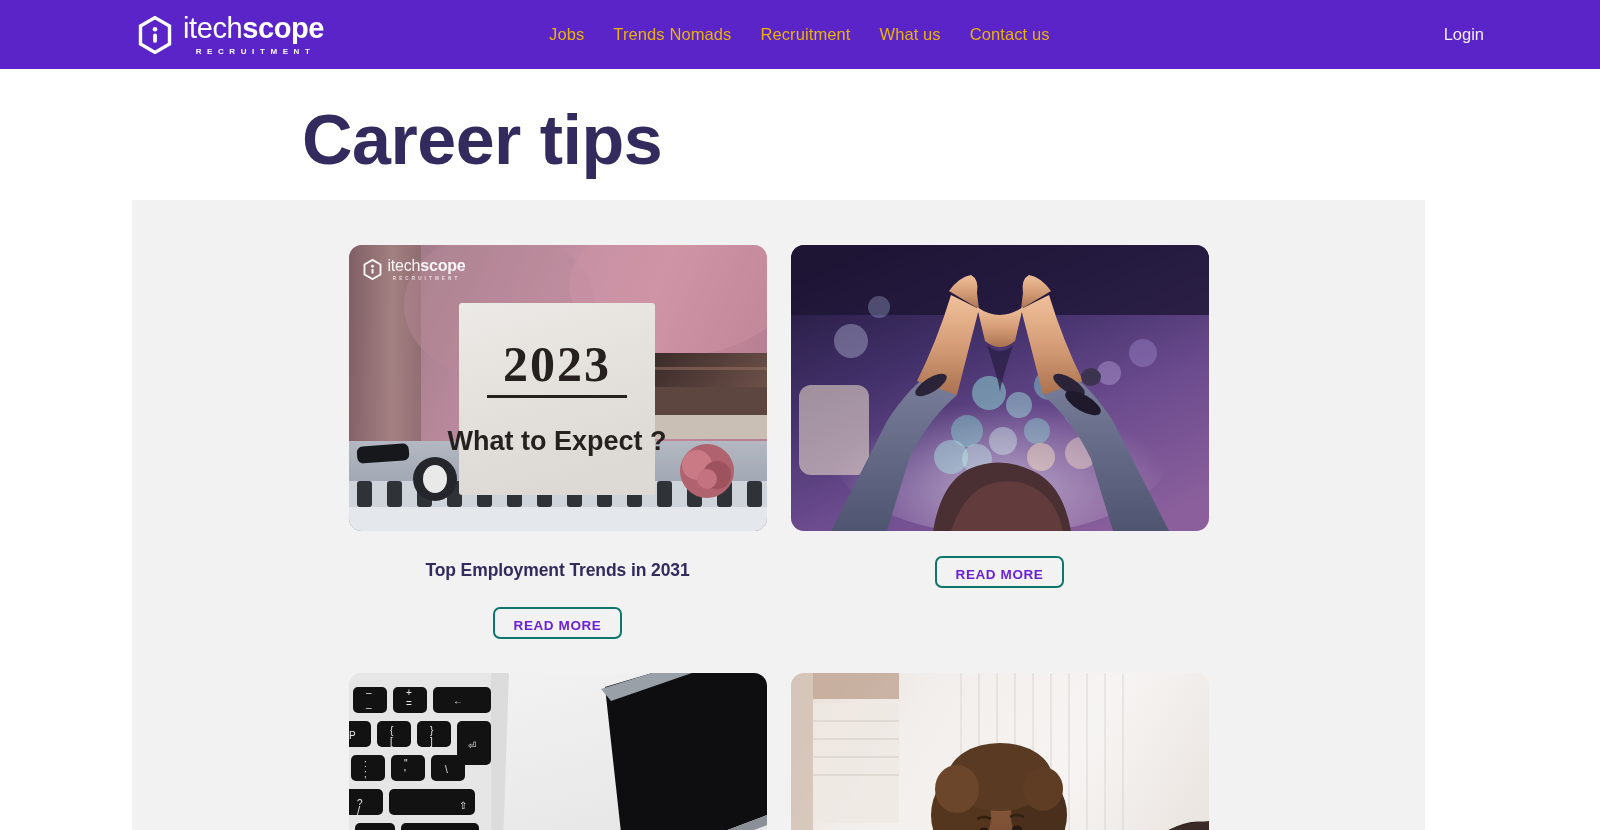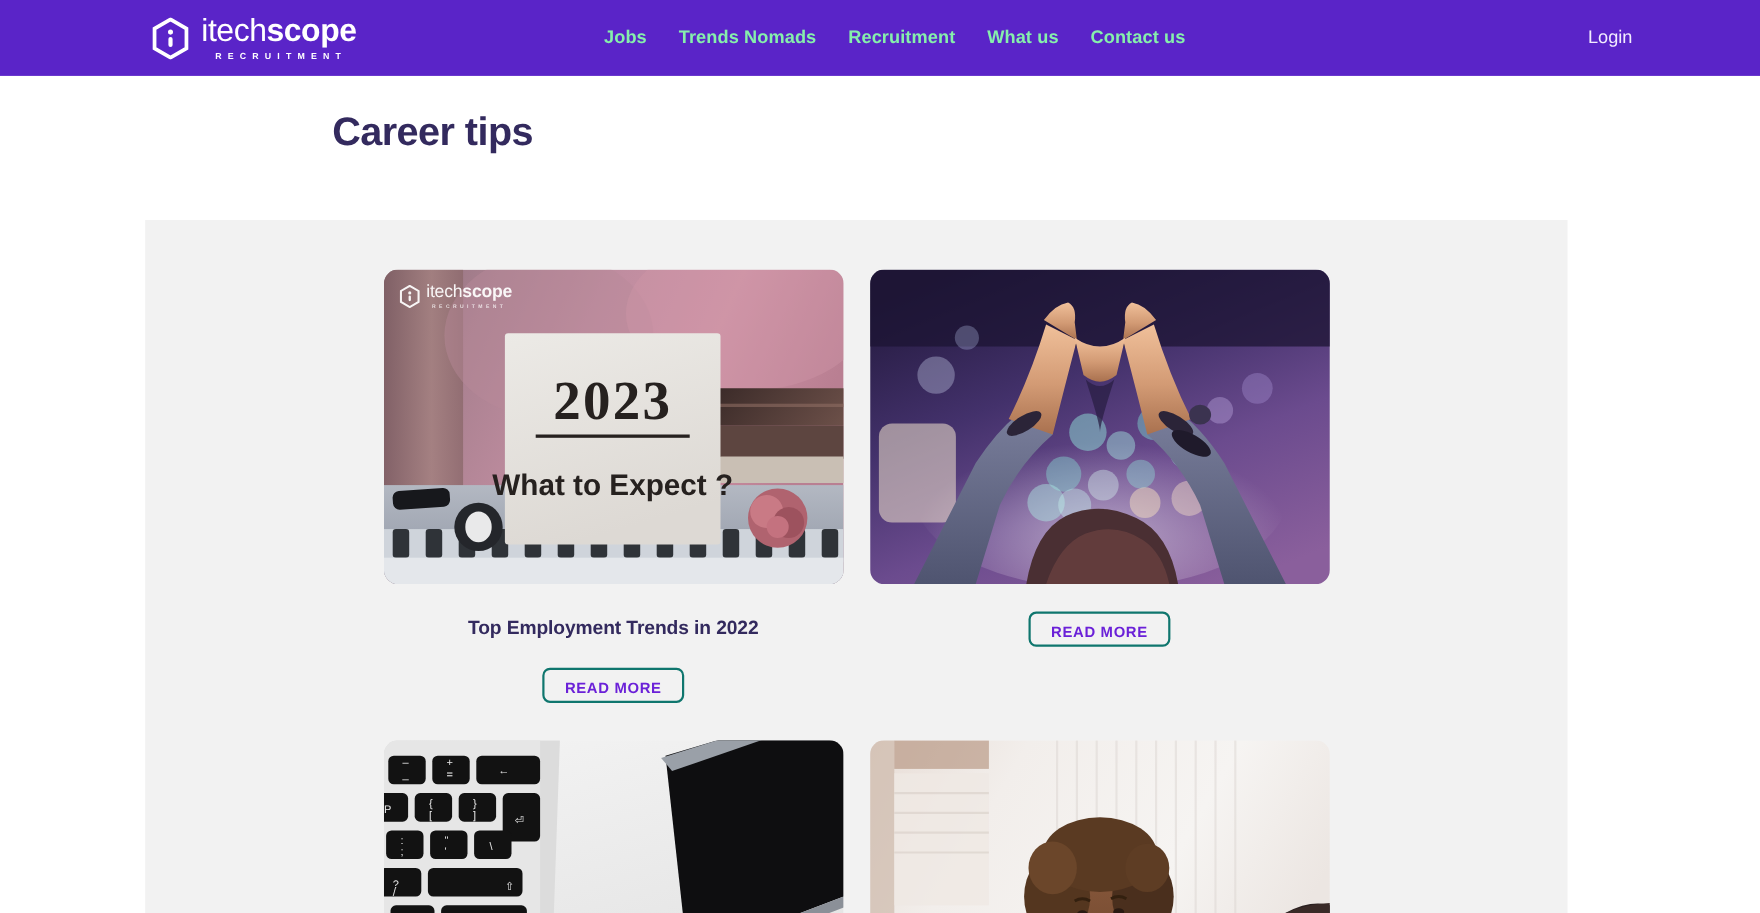--- a/index.html
+++ b/index.html
@@ -54,23 +54,23 @@
     padding-left: 4px;
   }
 
   .main-nav {
     display: flex;
     align-items: center;
     gap: 29px;
     margin-left: 225px;
   }
   .nav-link {
-    color: #86efac;
+    color: #eab308;
     font-size: 16.5px;
-    font-weight: 700;
+    font-weight: 400;
     text-decoration: none;
     white-space: nowrap;
     letter-spacing: 0.1px;
   }
 
   .header-right {
     margin-left: auto;
     display: flex;
     align-items: center;
     gap: 28px;
@@ -94,21 +94,21 @@
     padding: 11px 26px 12px;
     cursor: pointer;
     white-space: nowrap;
   }
 
   
   .page-title {
     margin: 0;
     padding: 0 0 0 302px;
     padding-top: 28px;
-    font-size: 36px;
+    font-size: 70px;
     font-weight: 700;
     letter-spacing: -0.5px;
     color: #332a5e;
     line-height: 1.25;
   }
 
   
   .content-panel {
     position: absolute;
     left: 132px;
@@ -318,21 +318,21 @@
             <path d="M17 1.6 31.5 10v18L17 36.4 2.5 28V10z" fill="none" stroke="#ffffff" stroke-width="3.4"></path>
             <circle cx="17" cy="13.2" r="2.6" fill="#ffffff"></circle>
             <rect x="15.1" y="17.6" width="3.8" height="9.2" rx="1.9" fill="#ffffff"></rect>
           </svg>
           <span class="wm-text">
             <span class="wm-word"><span class="thin">itech</span><span class="thick">scope</span></span>
             <span class="wm-sub">RECRUITMENT</span>
           </span>
         </div>
       </div>
-      <h2 class="card-title">Top Employment Trends in 2022</h2>
+      <h2 class="card-title">Top Employment Trends in 2031</h2>
       <button class="read-more">READ MORE</button>
     </article>
 
     <article class="article-card">
       <div class="card-thumb">
         <svg viewBox="0 0 418 286" preserveAspectRatio="xMidYMid slice" aria-hidden="true">
           <defs>
             <linearGradient id="c2bg" x1="0.2" y1="0" x2="0.8" y2="1">
               <stop offset="0%" stop-color="#241a3f"></stop>
               <stop offset="35%" stop-color="#43316b"></stop>

